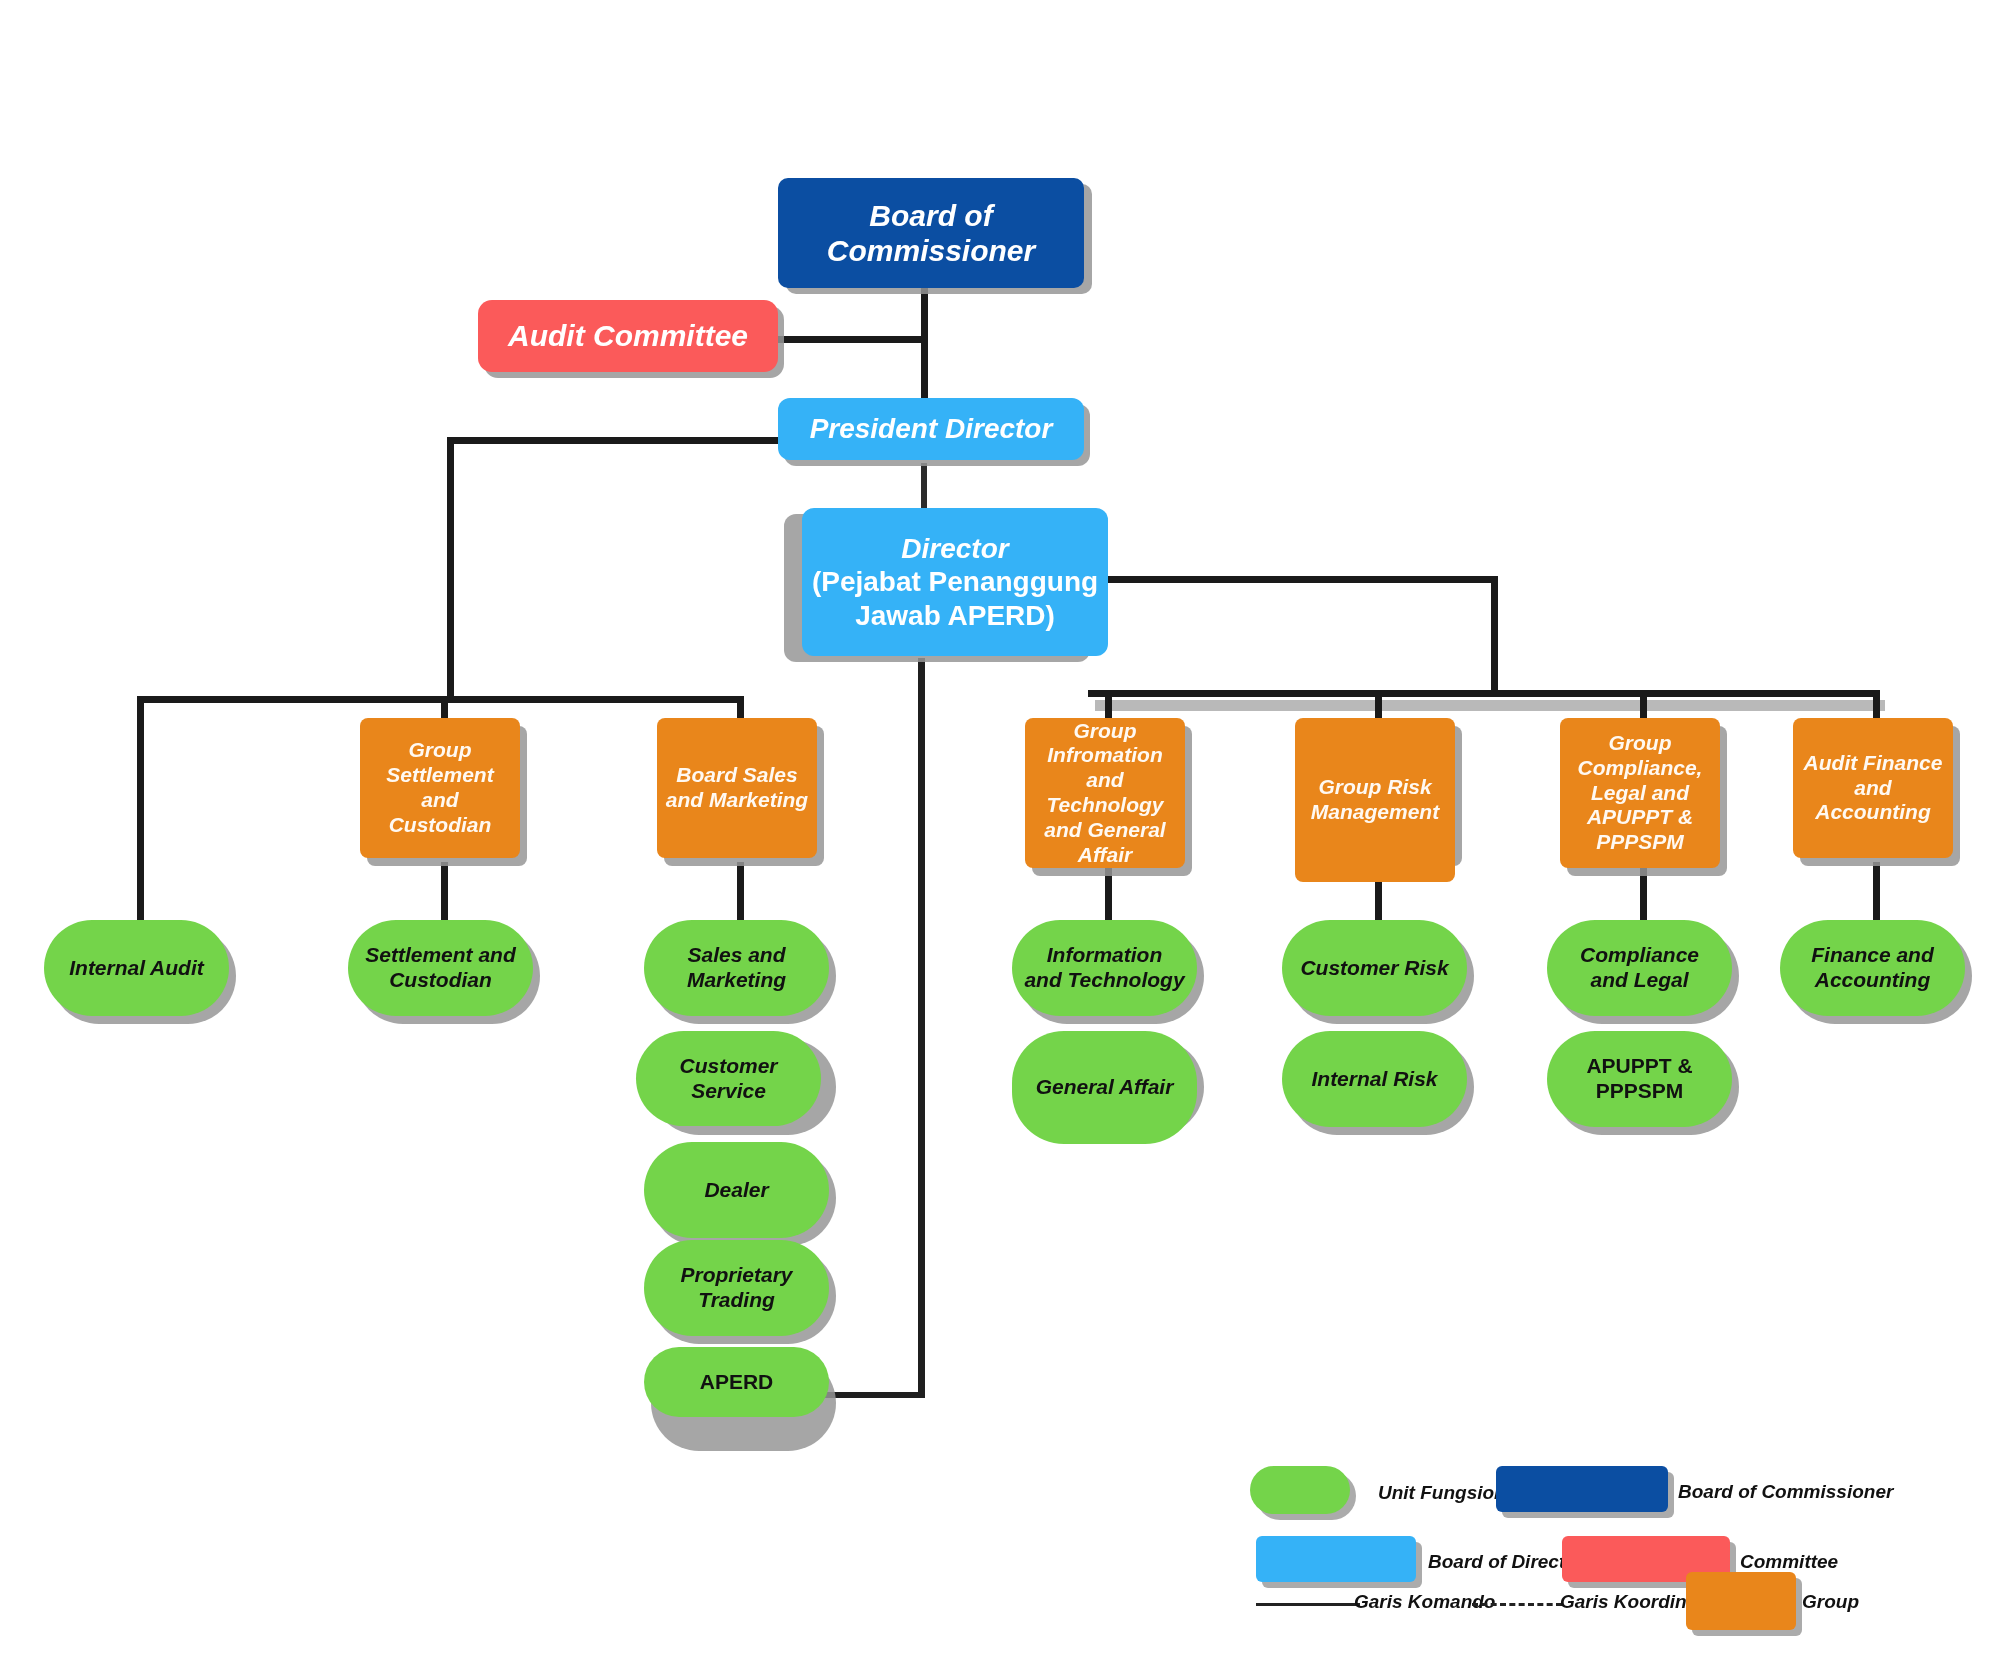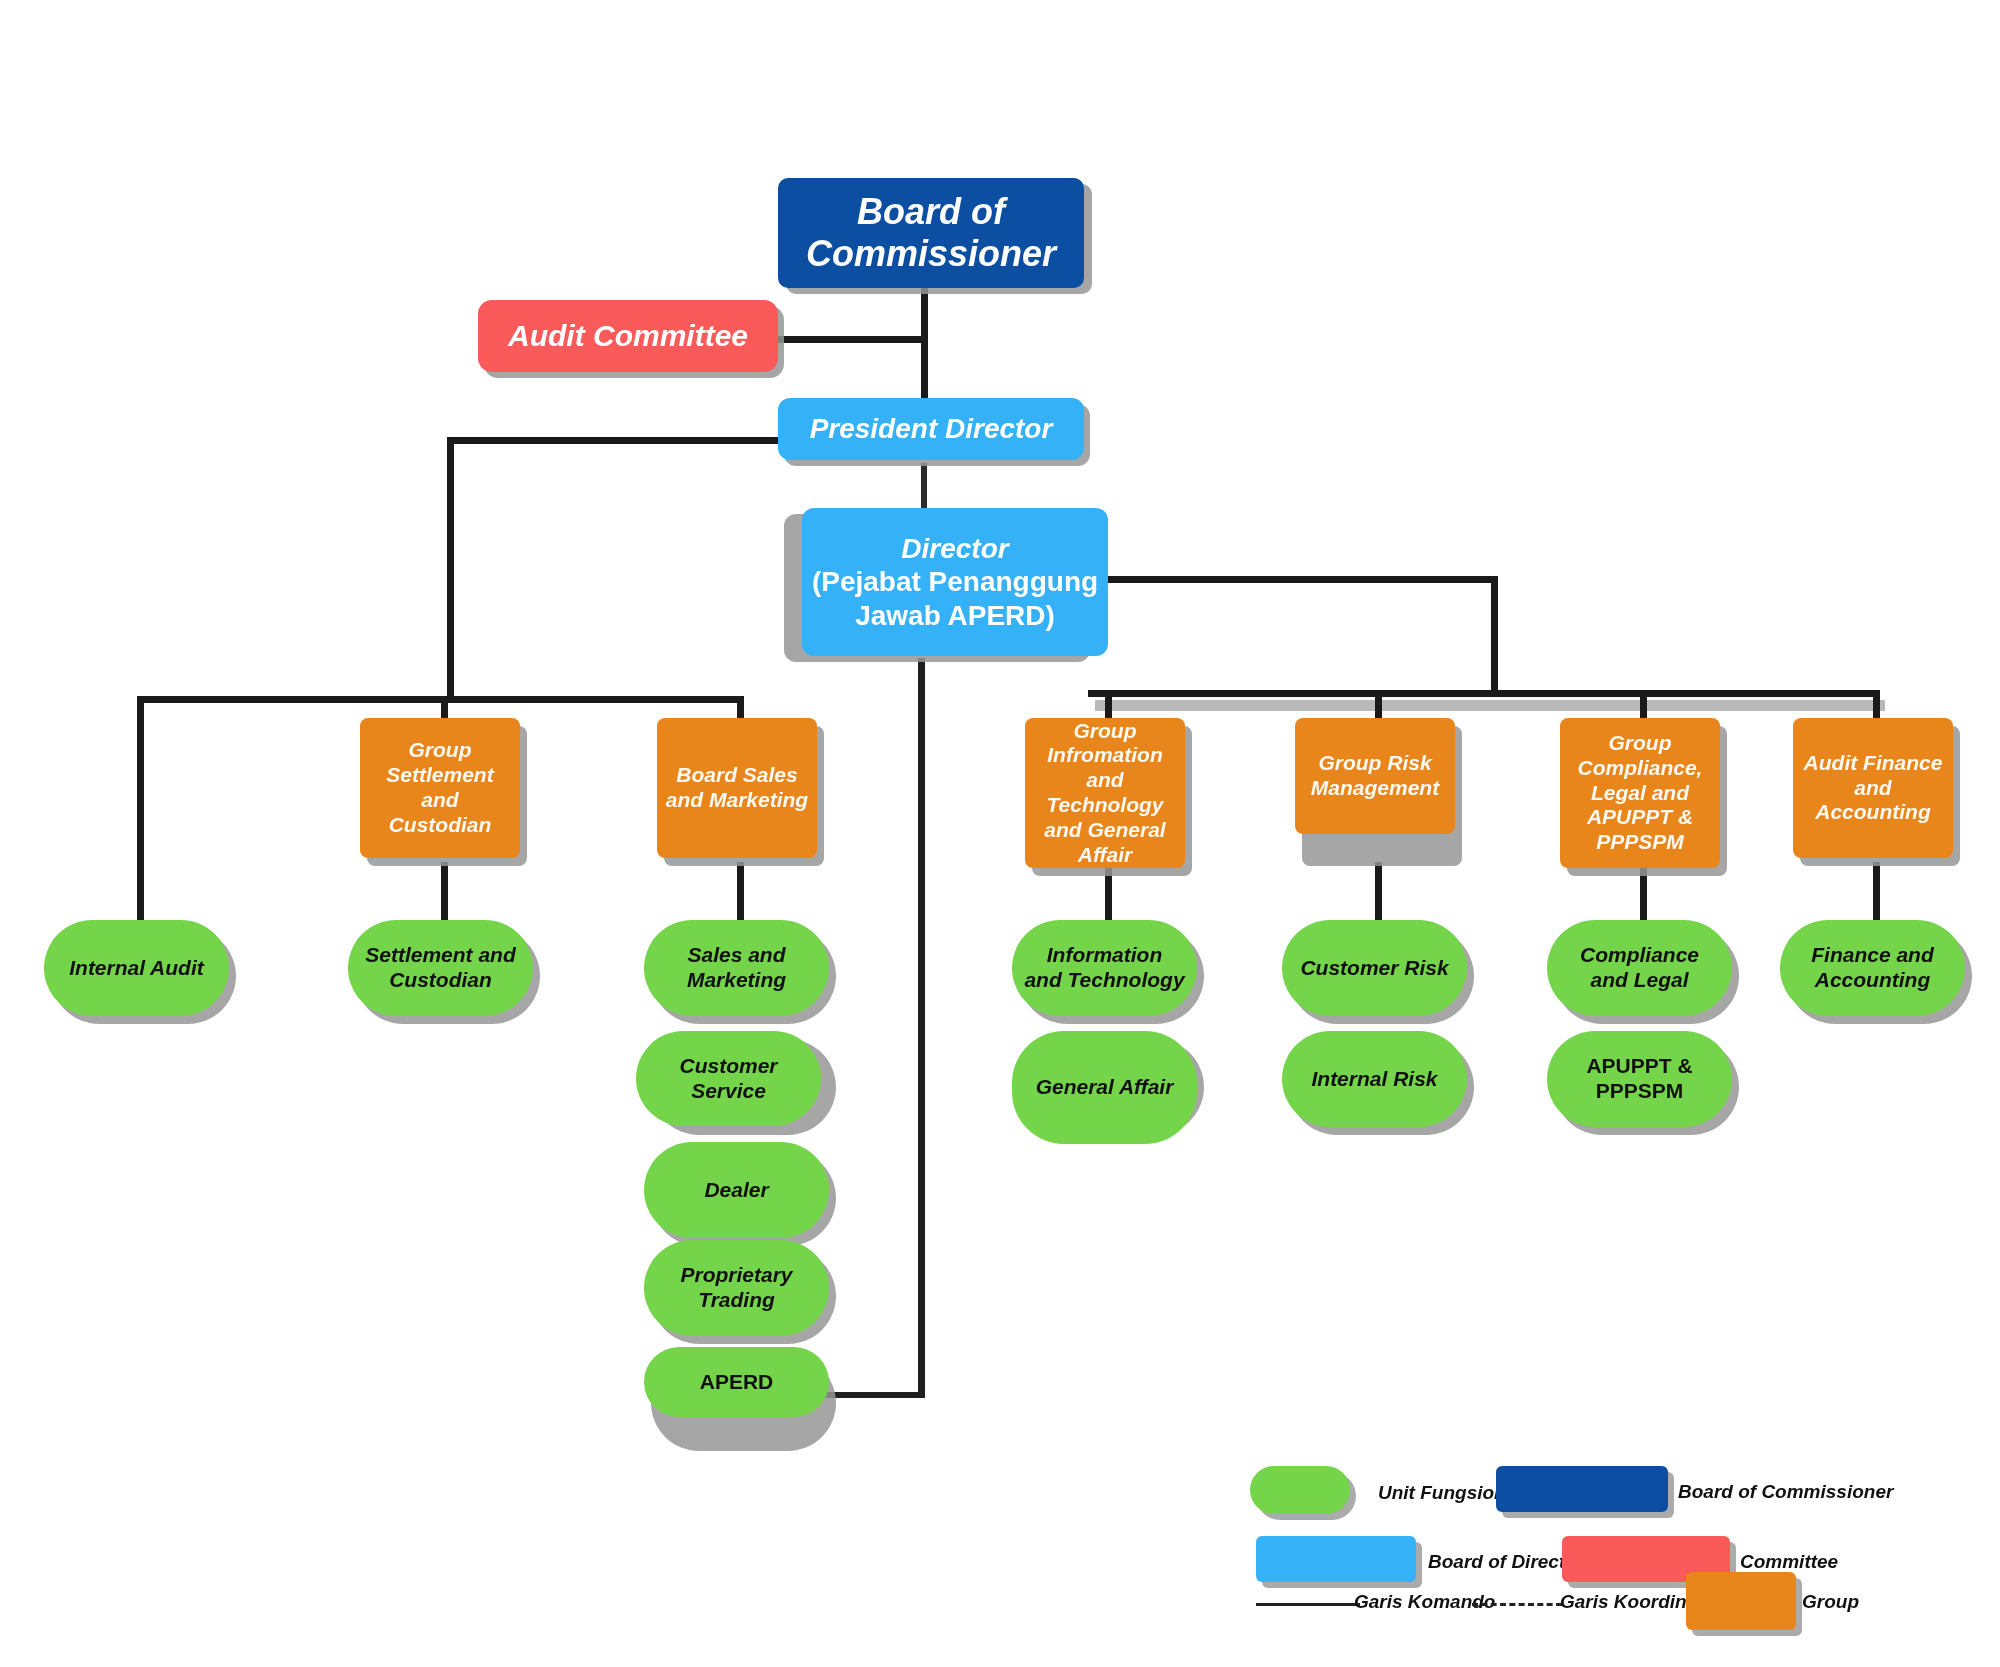--- a/index.html
+++ b/index.html
@@ -38,21 +38,21 @@
     background:rgba(150,150,150,0.85);
     z-index:2;
   }
 
   
   .navy{
     background:#0b4ea2;
     color:#ffffff;
     border-radius:10px;
     font-weight:bold;font-style:italic;
-    font-size:36px;
+    font-size:30px;
   }
   
   .red{
     background:#fb5a5a;
     color:#ffffff;
     border-radius:14px;
     font-weight:bold;font-style:italic;
     font-size:30px;
   }
   
@@ -182,21 +182,21 @@
     <span class="lbl">
       <span>Group</span><br>
       <span>Infromation</span><br>
       <span>and Technology</span><br>
       <span>and General</span><br>
       <span>Affair</span>
     </span>
   </div>
 
   <div class="shadow" style="left:1302px;top:726px;width:160px;height:140px;border-radius:8px;"></div>
-  <div class="node orange" style="left:1295px;top:718px;width:160px;height:116px;">
+  <div class="node orange" style="left:1295px;top:718px;width:160px;height:164px;">
     <span class="lbl">
       <span>Group Risk</span><br>
       <span>Management</span>
     </span>
   </div>
 
   <div class="shadow" style="left:1567px;top:726px;width:160px;height:150px;border-radius:8px;"></div>
   <div class="node orange" style="left:1560px;top:718px;width:160px;height:150px;">
     <span class="lbl">
       <span>Group</span><br>

